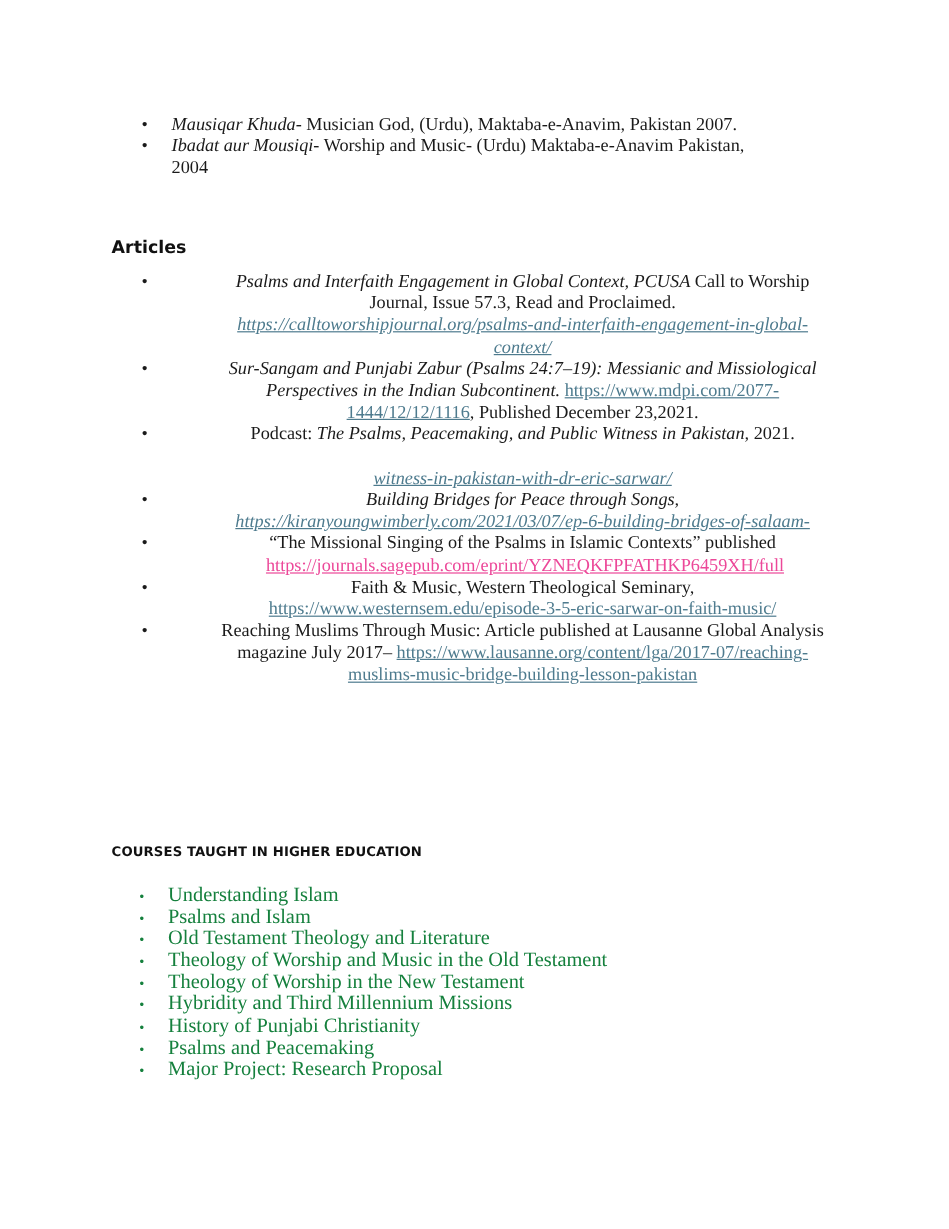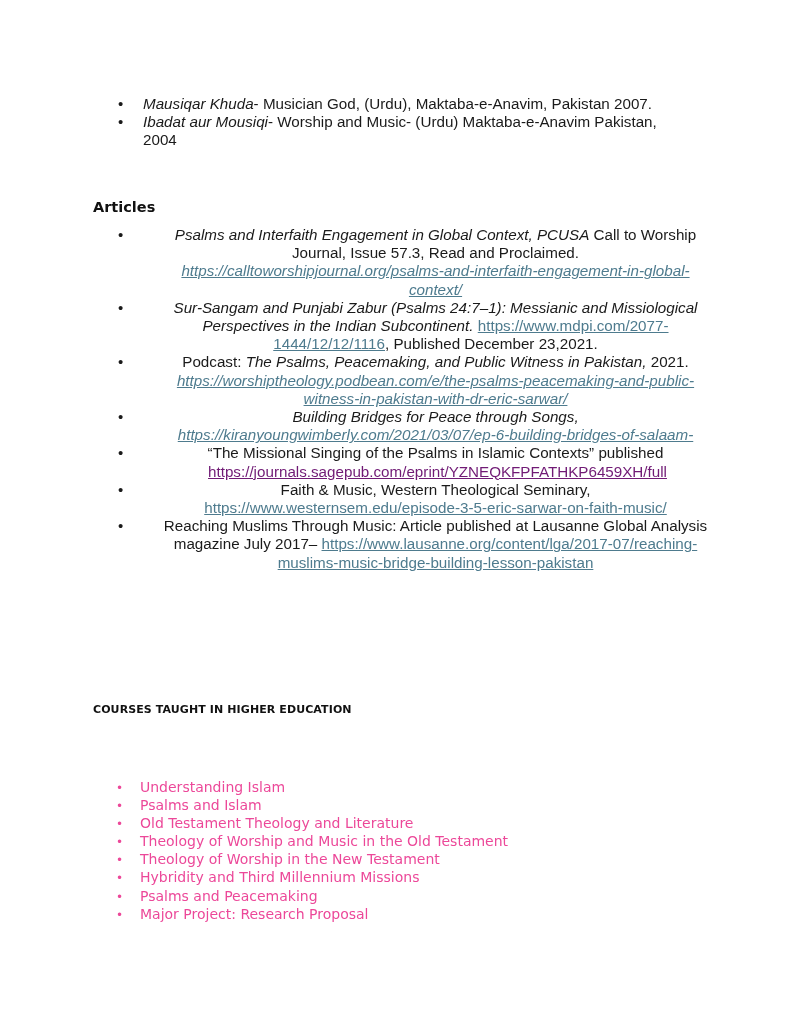--- a/index.html
+++ b/index.html
@@ -1,32 +1,32 @@
 <!DOCTYPE html>
 <html><head>
 <meta charset="utf-8">
 <style>
   html, body { margin: 0; padding: 0; background: #ffffff; }
   body { width: 791px; height: 1024px; position: relative; overflow: hidden; color: #1a1a1a; }
   .page { position: absolute; left: 0; top: 0; width: 791px; height: 1024px; }
   ul { list-style: none; margin: 0; padding: 0; }
   .list { position: absolute; }
   .arial { font-family: "Liberation Sans", sans-serif; font-size: 15.2px; line-height: 18.2px; }
-  .li { position: relative; padding-left: 25px; }
+  .li { position: relative; padding-left: 25px; font-family: Liberation Serif, serif; }
   .li::before { content: "\2022"; position: absolute; left: 0; top: 0; font-size: 15px; }
   .li i, .li em { font-style: italic; }
   a, .link { text-decoration: underline; }
   .link-gray { color: #4e7b8e; font-style: italic; }
   .link-gray-up { color: #4e7b8e; }
-  .link-blue { color: #701a75; }
+  .link-blue { color: #ec4899; }
   .uline { text-decoration: underline; }
   .hl { background: #f1f1f1; }
   .heading-articles { position: absolute; left: 93px; top: 187px; font-family: "DejaVu Sans", sans-serif; font-weight: bold; font-size: 14.5px; color: #111; margin-top: 12px; }
   .heading-courses { position: absolute; left: 93px; top: 703px; font-family: "DejaVu Sans", sans-serif; font-weight: bold; font-size: 11px; letter-spacing: 0.1px; color: #111; }
-  .courses { position: absolute; left: 118px; top: 737px; font-family: "DejaVu Sans", sans-serif; font-size: 14px; line-height: 18.1px; color: #ec4899; margin-top: 41px; }
+  .courses { position: absolute; left: 118px; top: 737px; font-family: "DejaVu Sans", sans-serif; font-size: 17px; line-height: 18.1px; color: #15803d; }
   .courses .li { padding-left: 22px; }
   .courses .li::before { font-size: 12px; left: -2px; top: 1px; }
 </style>
 </head>
 <body>
 
 <div class="page">
 
   <ul class="list arial" style="left:118px; top:95px; width:600px;">
     <li class="li">
@@ -40,26 +40,26 @@
 
   <div class="heading-articles">Articles</div>
 
   <ul class="list arial" style="left:118px; top:226px; width:610px;text-align:center;">
     <li class="li">
       <i>Psalms and Interfaith Engagement in Global Context, PCUSA</i><span> Call to Worship</span><br>
       <span>Journal, Issue 57.3, Read and Proclaimed.</span><br>
       <a class="link-gray"><span>https://calltoworshipjournal.org/psalms-and-interfaith-engagement-in-global-</span><br><span>context/</span></a>
     </li>
     <li class="li">
-      <i>Sur-Sangam and Punjabi Zabur (Psalms 24:7–1): Messianic and Missiological</i><br>
+      <i>Sur-Sangam and Punjabi Zabur (Psalms 24:7–19): Messianic and Missiological</i><br>
       <i>Perspectives in the Indian Subcontinent.</i> <a class="link-gray-up"><span>https://www.mdpi.com/2077-</span><br><span>1444/12/12/1116</span></a><span>, Published December 23,2021.</span>
     </li>
     <li class="li">
       <span>Podcast: </span><i>The Psalms, Peacemaking, and Public Witness in Pakistan,</i><span> 2021.</span><br>
-      <a class="link-gray"><span>https://worshiptheology.podbean.com/e/the-psalms-peacemaking-and-public-</span><br><span>witness-in-pakistan-with-dr-eric-sarwar/</span></a>
+      <a class="link-gray"><br><span>witness-in-pakistan-with-dr-eric-sarwar/</span></a>
     </li>
     <li class="li">
       <i>Building Bridges for Peace through Songs,</i><br>
       <a class="link-gray"><span>https://kiranyoungwimberly.com/2021/03/07/ep-6-building-bridges-of-salaam-</span><br></a>
     </li>
     <li class="li">
       <span>“The Missional Singing of the Psalms in Islamic Contexts” published</span><br>
       <a class="link-blue" style="margin-left:4px;">https://journals.sagepub.com/eprint/YZNEQKFPFATHKP6459XH/full</a>
     </li>
     <li class="li">
@@ -74,17 +74,18 @@
 
   <div class="heading-courses">COURSES TAUGHT IN HIGHER EDUCATION</div>
 
   <ul class="courses">
     <li class="li">Understanding Islam</li>
     <li class="li">Psalms and Islam</li>
     <li class="li">Old Testament Theology and Literature</li>
     <li class="li">Theology of Worship and Music in the Old Testament</li>
     <li class="li">Theology of Worship in the New Testament</li>
     <li class="li">Hybridity and Third Millennium Missions</li>
+    <li class="li">History of Punjabi Christianity</li>
     <li class="li">Psalms and Peacemaking</li>
     <li class="li">Major Project: Research Proposal</li>
   </ul>
 
 </div>
 
 </body></html>

